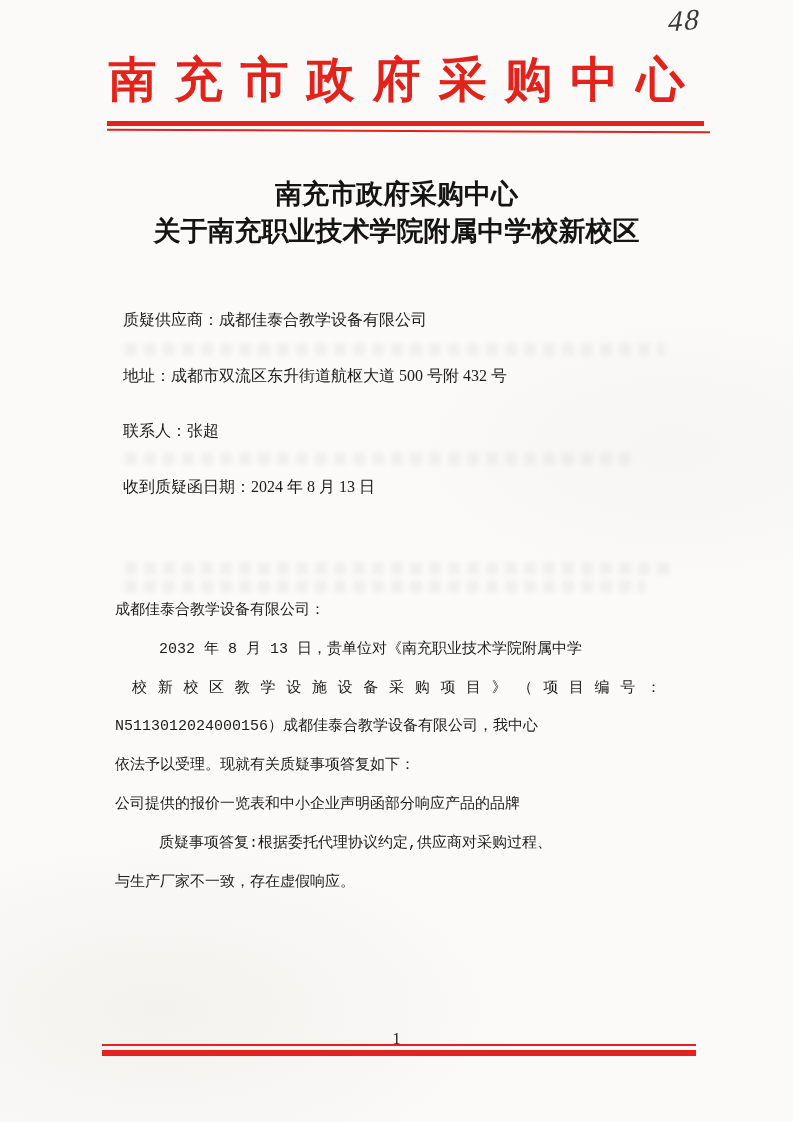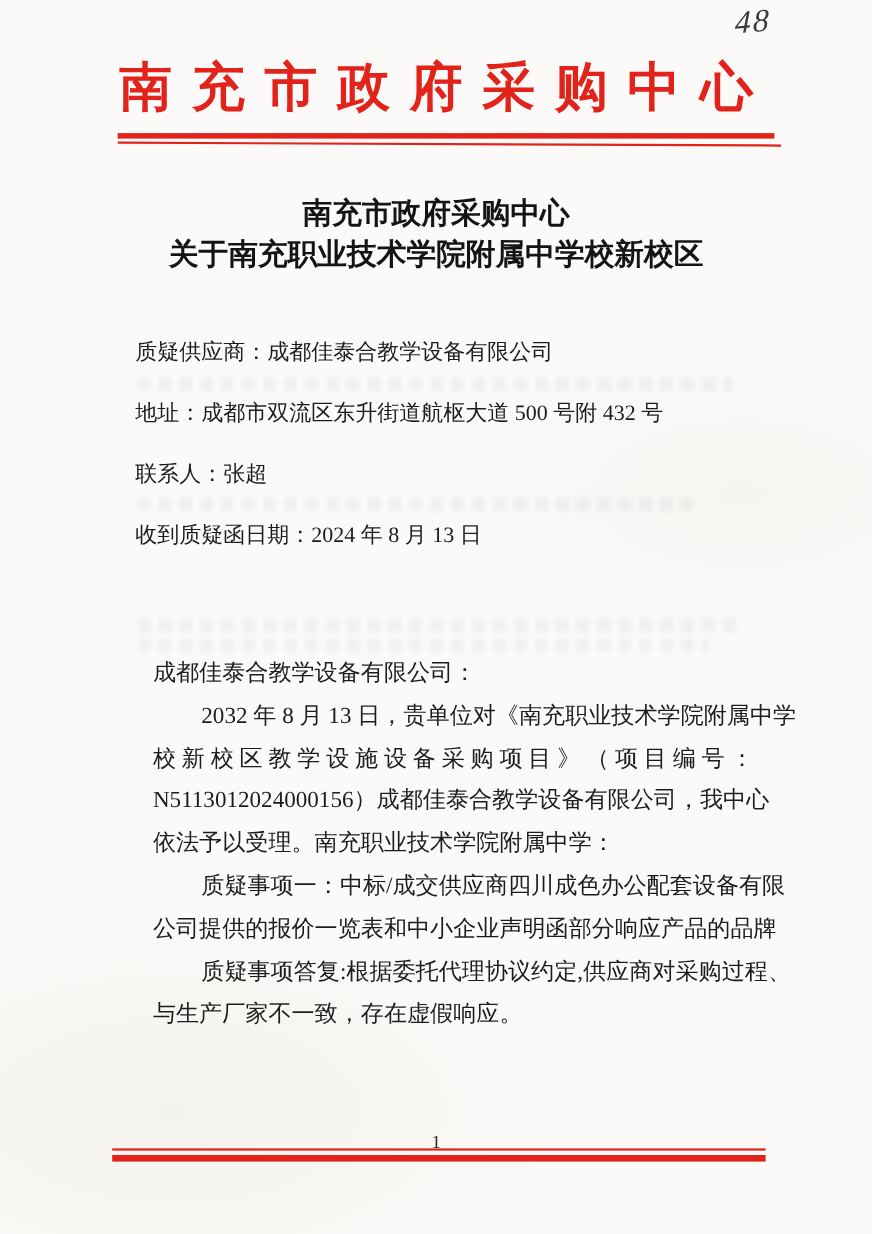--- a/index.html
+++ b/index.html
@@ -71,45 +71,47 @@
     font-size: 27px;
     line-height: 37px;
     color: #141414;
   }
 
   .info-block {
     position: absolute;
     top: 300px;
     left: 123px;
     width: 560px;
-    font-size: 20px;
+    font-size: 16px;
     color: #1c1c1c;
   }
   .info-line {
     height: 55.5px;
     line-height: 40px;
     white-space: nowrap;
   }
 
   .letter-body {
     position: absolute;
     top: 592px;
-    left: 139px;
+    left: 115px;
     width: 547px;
-    font-size: 21px;
+    font-size: 15px;
     line-height: 38.8px;
     color: #1c1c1c;
+    font-family: Liberation Mono, monospace;
   }
   .body-line { white-space: nowrap; }
   .body-line.indent { text-indent: 44px; }
   .body-line.justify {
     white-space: normal;
     text-align: justify;
     text-align-last: justify;
     letter-spacing: 1px;
+    margin-left: 17px;
   }
 
   
   .bleed {
     position: absolute;
     height: 13px;
     background: repeating-linear-gradient(90deg,
       rgba(130,130,135,0.55) 0px, rgba(130,130,135,0.55) 12px,
       transparent 12px, transparent 19px);
     filter: blur(2px);
@@ -161,22 +163,21 @@
     <div class="info-line">地址：成都市双流区东升街道航枢大道 500 号附 432 号</div>
     <div class="info-line">联系人：张超</div>
     <div class="info-line">收到质疑函日期：2024 年 8 月 13 日</div>
   </div>
 
   <div class="letter-body">
     <div class="body-line">成都佳泰合教学设备有限公司：</div>
     <div class="body-line indent">2032 年 8 月 13 日，贵单位对《南充职业技术学院附属中学</div>
     <div class="body-line justify">校新校区教学设施设备采购项目》（项目编号：</div>
     <div class="body-line">N5113012024000156）成都佳泰合教学设备有限公司，我中心</div>
-    <div class="body-line">依法予以受理。南充职业技术学院附属中学：</div>
-    <div class="body-line indent">质疑事项一：中标/成交供应商四川成色办公配套设备有限</div>
+    <div class="body-line">依法予以受理。现就有关质疑事项答复如下：</div>
     <div class="body-line">公司提供的报价一览表和中小企业声明函部分响应产品的品牌</div>
     <div class="body-line indent">质疑事项答复:根据委托代理协议约定,供应商对采购过程、</div>
     <div class="body-line">与生产厂家不一致，存在虚假响应。</div>
   </div>
 
   <div class="footer-page-number">1</div>
   <div class="rule rule-foot-thin"></div>
   <div class="rule rule-foot-thick"></div>
 
 </div>

